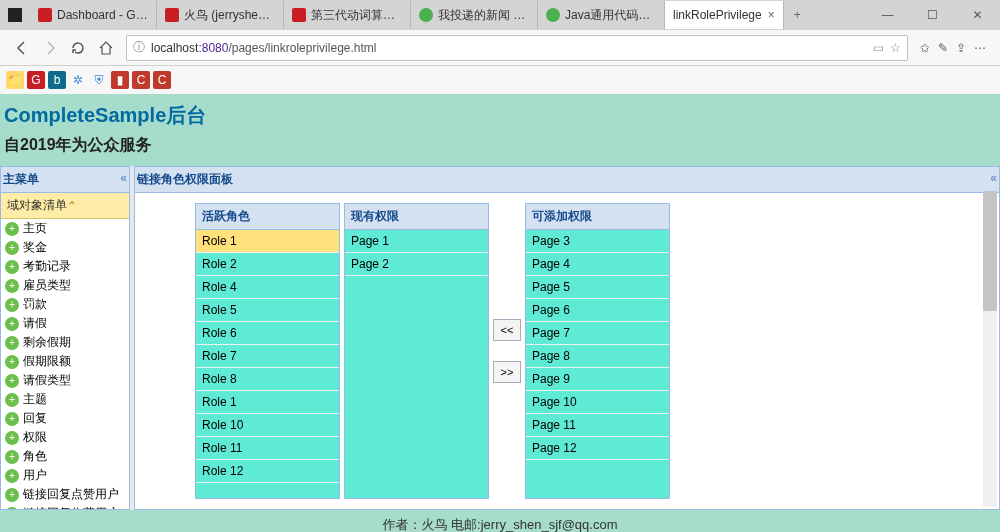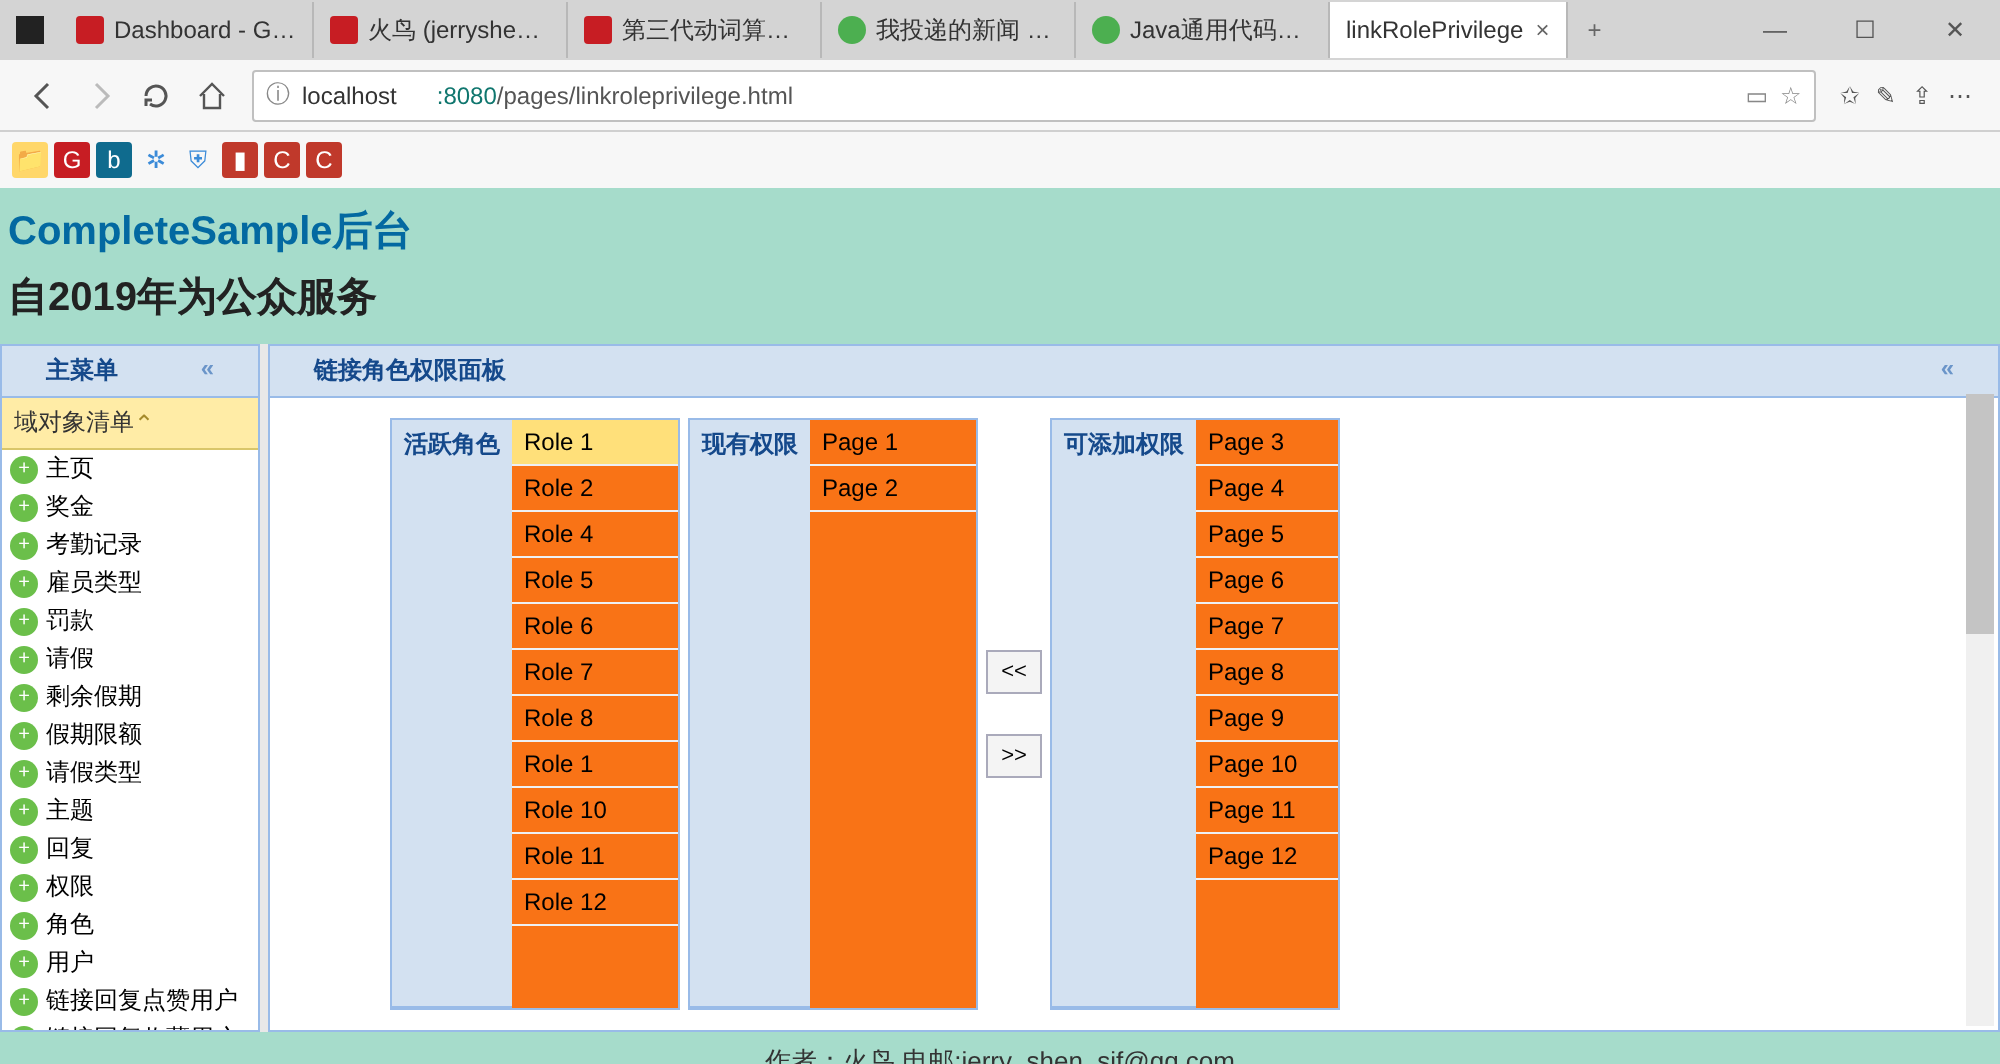--- a/index.html
+++ b/index.html
@@ -18,43 +18,43 @@
 .tab-new { padding: 0 10px; color: #666; cursor: pointer; }
 .win-ctrl { margin-left: auto; display: flex; }
 .win-btn { width: 45px; height: 30px; display: flex; align-items: center; justify-content: center; color: #555; cursor: pointer; }
 
 .nav-bar { display: flex; align-items: center; height: 36px; background: #f7f7f7; border-bottom: 1px solid #d0d0d0; padding: 0 8px; }
 .nav-btn { width: 28px; height: 28px; display: flex; align-items: center; justify-content: center; color: #555; cursor: pointer; }
 .url-box { flex: 1; height: 26px; border: 1px solid #c0c0c0; border-radius: 2px; background: #fff; margin: 0 6px; display: flex; align-items: center; padding: 0 6px; }
 .url-icon { color: #888; margin-right: 6px; }
 .url-text { color: #555; }
 .url-text .host { color: #333; }
-.url-text .port { color: #0f766e; margin-left: 20px; }
+.url-text .port { color: #4c1d95; }
 .url-actions { margin-left: auto; display: flex; gap: 6px; color: #888; }
 .right-icons { display: flex; gap: 8px; padding: 0 6px; color: #555; }
 
 .bm-bar { display: flex; align-items: center; height: 28px; background: #f7f7f7; padding: 0 6px; gap: 3px; }
 .bm { width: 18px; height: 18px; display: flex; align-items: center; justify-content: center; border-radius: 2px; }
 
 .app-header { background: #a6dccb; padding: 8px 4px 6px 4px; }
 .app-title { font-size: 20px; font-weight: bold; color: #0369a1; }
-.app-sub { background: #a6dccb; padding: 0 20px 10px 4px; font-size: 20px; font-weight: bold; color: #222; }
+.app-sub { background: #a6dccb; padding: 0 20px 10px 4px; font-size: 16px; font-weight: bold; color: #222; }
 
 .main-row { display: flex; height: 344px; }
 .sidebar { width: 130px; background: #fff; border: 1px solid #99bbe8; margin: 0; display: flex; flex-direction: column; }
-.panel-hd { background: #d3e1f1; color: #15498b; font-weight: bold; padding: 4px 22px; border-bottom: 1px solid #99bbe8; display: flex; align-items: flex-start; }
+.panel-hd { background: #d3e1f1; color: #15498b; font-weight: bold; padding: 4px 2px; border-bottom: 1px solid #99bbe8; display: flex; align-items: flex-start; }
 .panel-hd .collapse { margin-left: auto; color: #6b95c9; cursor: pointer; }
 .subpanel-hd { background: #ffeca6; color: #333; font-weight: normal; padding: 4px 6px; border-bottom: 1px solid #d9c66a; display: flex; align-items: center; }
 .menu-list { flex: 1; overflow-y: auto; }
 .menu-item { display: flex; align-items: center; padding: 1px 4px; cursor: pointer; }
 .menu-icon { width: 14px; height: 14px; border-radius: 50%; background: #6bbf4a; color: #fff; font-size: 10px; display: flex; align-items: center; justify-content: center; margin-right: 4px; }
 
 .content { flex: 1; background: #fff; border: 1px solid #99bbe8; margin-left: 4px; display: flex; flex-direction: column; position: relative; }
 .content-body { flex: 1; display: flex; padding: 10px 10px 10px 60px; gap: 4px; overflow: hidden; }
-.listbox { border: 1px solid #99bbe8; width: 145px; display: flex; flex-direction: row; background: #f97316; }
+.listbox { border: 1px solid #99bbe8; width: 145px; display: flex; flex-direction: column; background: #5eead4; }
 .listbox-hd { background: #d3e1f1; color: #15498b; font-weight: bold; padding: 4px 6px; border-bottom: 1px solid #99bbe8; }
 .listbox-body { flex: 1; overflow-y: auto; }
 .lb-row { padding: 4px 6px; border-bottom: 1px solid #eef0f4; cursor: pointer; }
 .lb-row.selected { background: #ffe07a; }
 
 .transfer-btns { display: flex; flex-direction: column; justify-content: center; gap: 20px; }
 .tbtn { width: 28px; height: 22px; border: 1px solid #aab; background: #f4f4f4; cursor: pointer; font-size: 11px; }
 
 .scrollbar { position: absolute; right: 2px; top: 24px; bottom: 2px; width: 14px; background: #f0f0f0; }
 .scroll-thumb { position: absolute; top: 0; width: 14px; height: 120px; background: #c4c4c4; }

